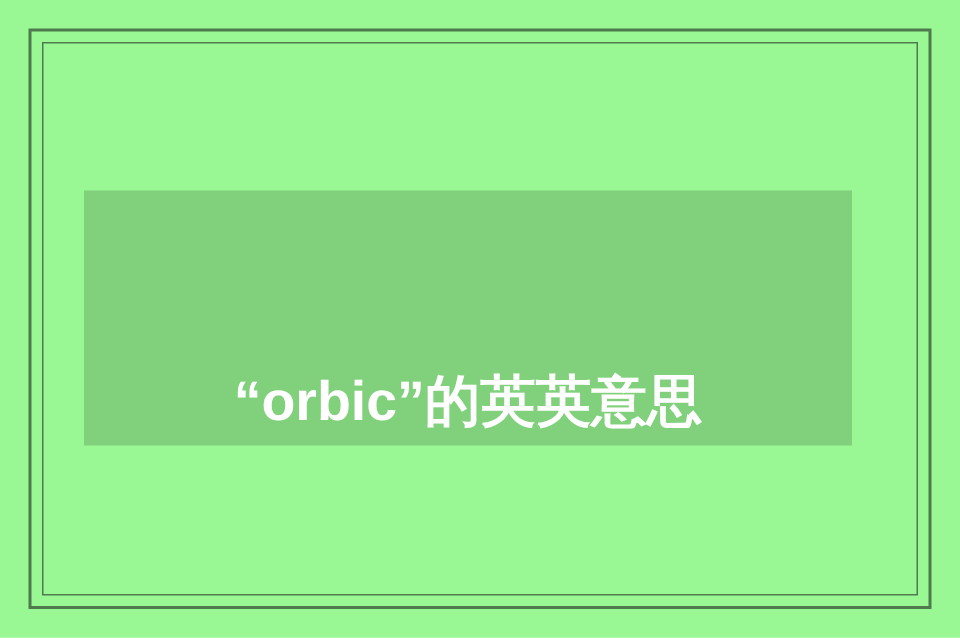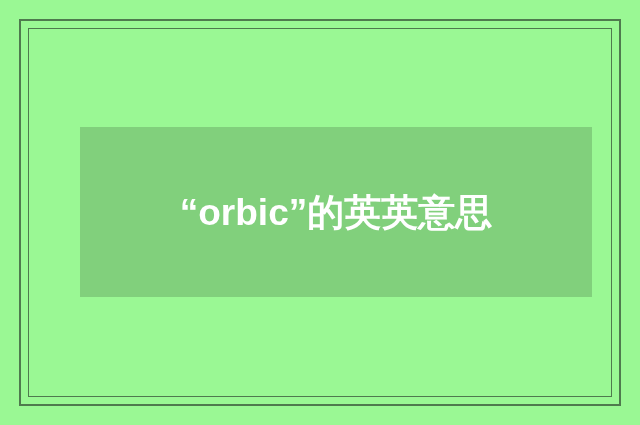--- a/index.html
+++ b/index.html
@@ -39,27 +39,27 @@
     top: 28px;
     width: 584px;
     height: 369px;
     border: 1px solid #4f7a4e;
     box-sizing: border-box;
   }
 
   
   #title-panel {
     position: absolute;
-    left: 80px;
+    left: 56px;
     top: 127px;
     width: 512px;
     height: 170px;
     background: rgba(0, 0, 0, 0.16);
     display: flex;
-    align-items: center;
+    align-items: flex-end;
     justify-content: center;
     box-sizing: border-box;
   }
 
   #title-text {
     width: 330px;
     margin: 0;
     color: #ffffff;
     font-weight: bold;
     font-size: 37px;

